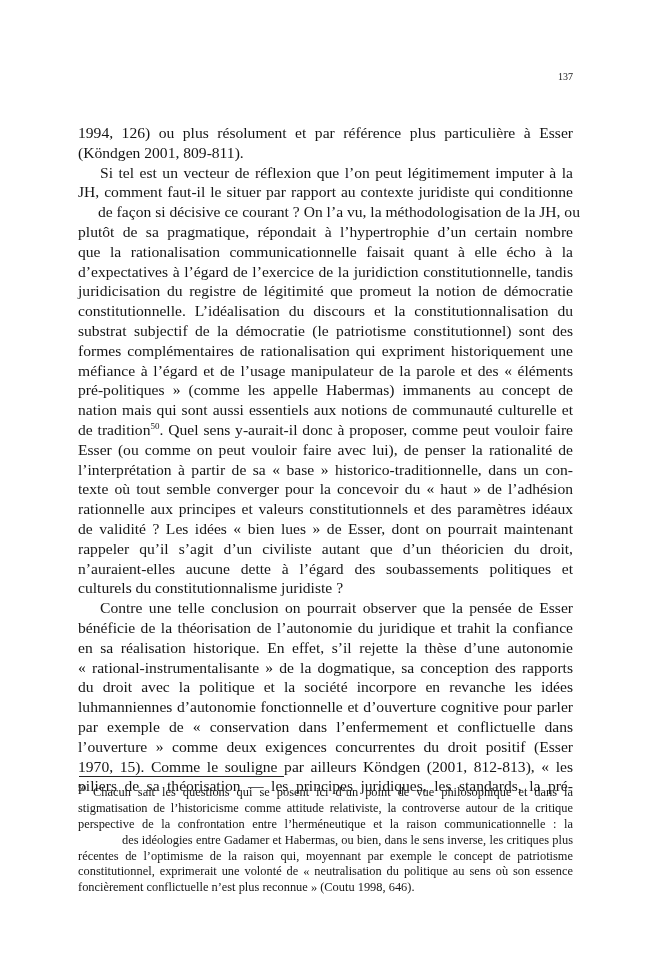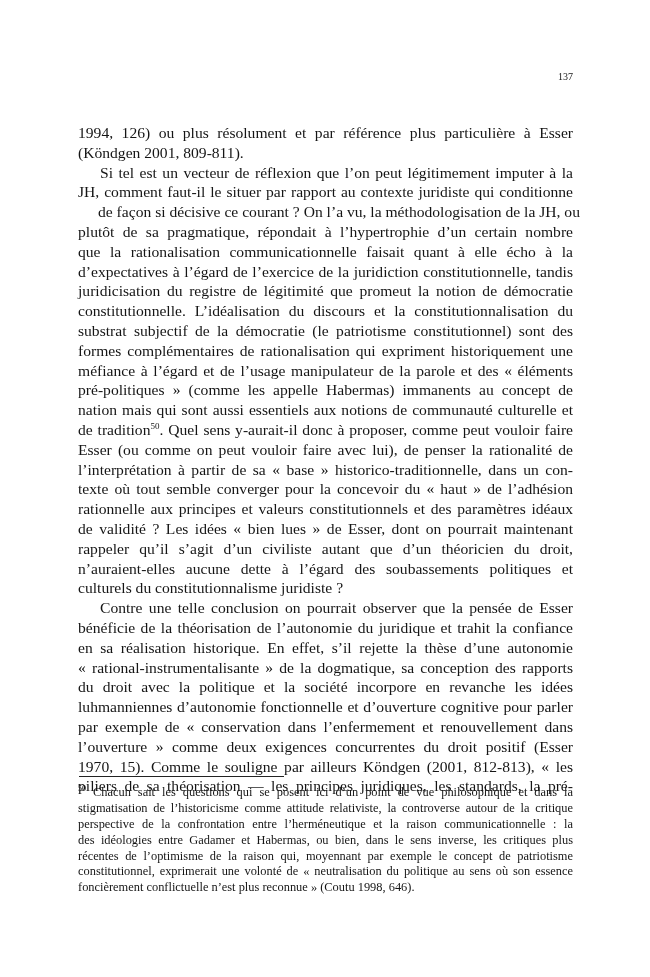--- a/index.html
+++ b/index.html
@@ -103,29 +103,29 @@
   <span class="line" style="white-space: nowrap; display: block;"><span style="white-space: nowrap; word-spacing: 0px;">de validité ? Les idées « bien lues » de Esser, dont on pourrait maintenant</span></span>
   <span class="line" style="white-space: nowrap; display: block;"><span style="white-space: nowrap; word-spacing: 0px;">rappeler qu’il s’agit d’un civiliste autant que d’un théoricien du droit,</span></span>
   <span class="line" style="white-space: nowrap; display: block;"><span style="white-space: nowrap; word-spacing: 0px;">n’auraient-elles aucune dette à l’égard des soubassements politiques et</span></span>
   <span class="line last">culturels du constitutionnalisme juridiste ?</span>
   <span class="line indent" style="white-space: nowrap; display: block;"><span style="white-space: nowrap; word-spacing: 0px;">Contre une telle conclusion on pourrait observer que la pensée de Esser</span></span>
   <span class="line" style="white-space: nowrap; display: block;"><span style="white-space: nowrap; word-spacing: 0px;">bénéficie de la théorisation de l’autonomie du juridique et trahit la confiance</span></span>
   <span class="line" style="white-space: nowrap; display: block;"><span style="white-space: nowrap; word-spacing: 0px;">en sa réalisation historique. En effet, s’il rejette la thèse d’une autonomie</span></span>
   <span class="line" style="white-space: nowrap; display: block;"><span style="white-space: nowrap; word-spacing: 0px;">« rational-instrumentalisante » de la dogmatique, sa conception des rapports</span></span>
   <span class="line" style="white-space: nowrap; display: block;"><span style="white-space: nowrap; word-spacing: 0px;">du droit avec la politique et la société incorpore en revanche les idées</span></span>
   <span class="line" style="white-space: nowrap; display: block;"><span style="white-space: nowrap; word-spacing: 0px;">luhmanniennes d’autonomie fonctionnelle et d’ouverture cognitive pour parler</span></span>
-  <span class="line" style="white-space: nowrap; display: block;"><span style="white-space: nowrap; word-spacing: 0px;">par exemple de « conservation dans l’enfermement et renouvellement dans</span></span>
+  <span class="line" style="white-space: nowrap; display: block;"><span style="white-space: nowrap; word-spacing: 0px;">par exemple de « conservation dans l’enfermement et conflictuelle dans</span></span>
   <span class="line" style="white-space: nowrap; display: block;"><span style="white-space: nowrap; word-spacing: 0px;">l’ouverture » comme deux exigences concurrentes du droit positif (Esser</span></span>
   <span class="line" style="white-space: nowrap; display: block;"><span style="white-space: nowrap; word-spacing: 0px;">1970, 15). Comme le souligne par ailleurs Köndgen (2001, 812-813), « les</span></span>
   <span class="line" style="white-space: nowrap; display: block;"><span style="white-space: nowrap; word-spacing: 0px;">piliers de sa théorisation — les principes juridiques, les standards, la pré-</span></span>
 </div>
 
 <div class="separator"></div>
 
 <div class="footnote">
   <span class="line" style="white-space: nowrap; display: block;"><span style="white-space: nowrap; word-spacing: 0px;"><span class="fn-mark">50</span> <span>Chacun sait les questions qui se posent ici d’un point de vue philosophique et dans la</span></span></span>
   <span class="line" style="white-space: nowrap; display: block;"><span style="white-space: nowrap; word-spacing: 0px;">stigmatisation de l’historicisme comme attitude relativiste, la controverse autour de la critique</span></span>
   <span class="line" style="white-space: nowrap; display: block;"><span style="white-space: nowrap; word-spacing: 0px;">perspective de la confrontation entre l’herméneutique et la raison communicationnelle : la</span></span>
-  <span class="line" style="white-space: nowrap; display: block;"><span style="white-space: nowrap; word-spacing: 0px;">des idéologies entre Gadamer et Habermas, ou bien, dans le sens inverse, les critiques plus</span></span>
+  <span class="line" style="white-space: nowrap; display: block; margin-left: 44px;"><span style="white-space: nowrap; word-spacing: 0px;">des idéologies entre Gadamer et Habermas, ou bien, dans le sens inverse, les critiques plus</span></span>
   <span class="line" style="white-space: nowrap; display: block;"><span style="white-space: nowrap; word-spacing: 0px;">récentes de l’optimisme de la raison qui, moyennant par exemple le concept de patriotisme</span></span>
   <span class="line" style="white-space: nowrap; display: block;"><span style="white-space: nowrap; word-spacing: 0px;">constitutionnel, exprimerait une volonté de « neutralisation du politique au sens où son essence</span></span>
   <span class="line last">foncièrement conflictuelle n’est plus reconnue » (Coutu 1998, 646).</span>
 </div>
 
 </body></html>

